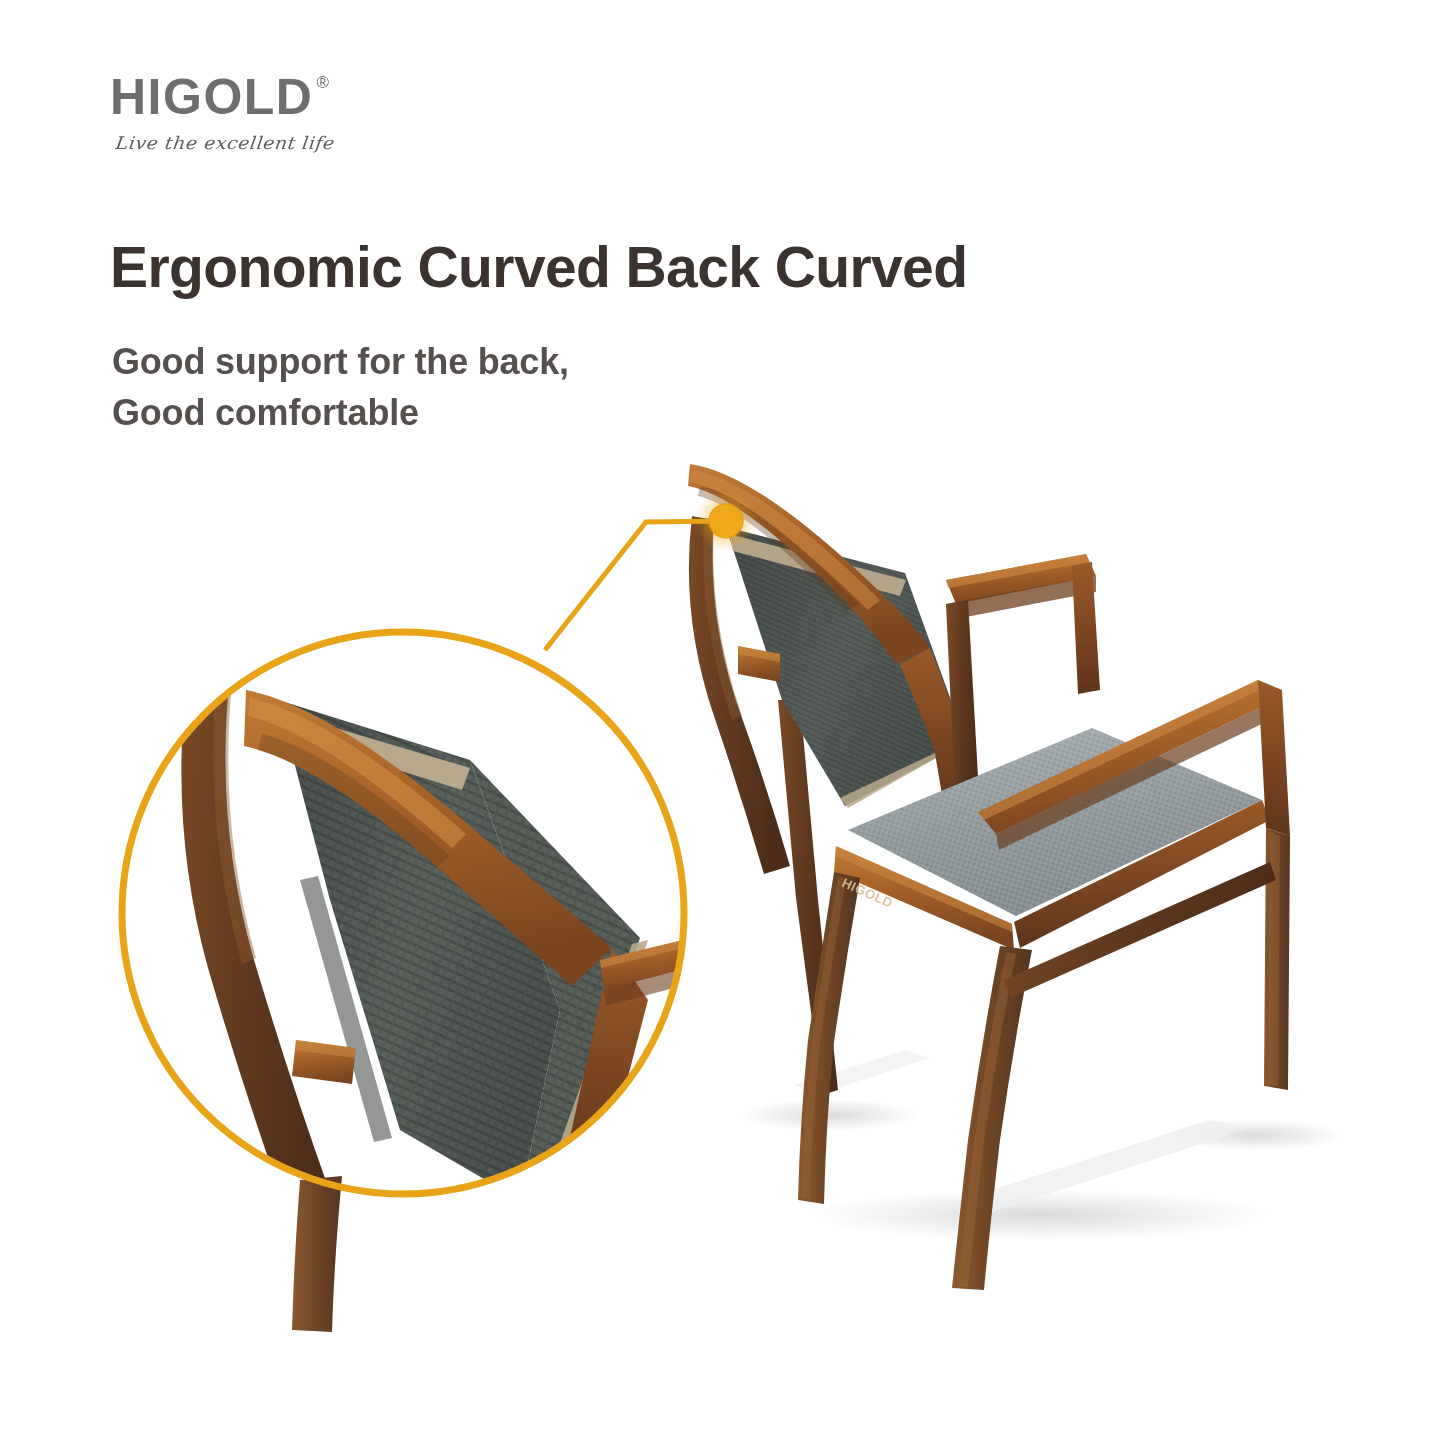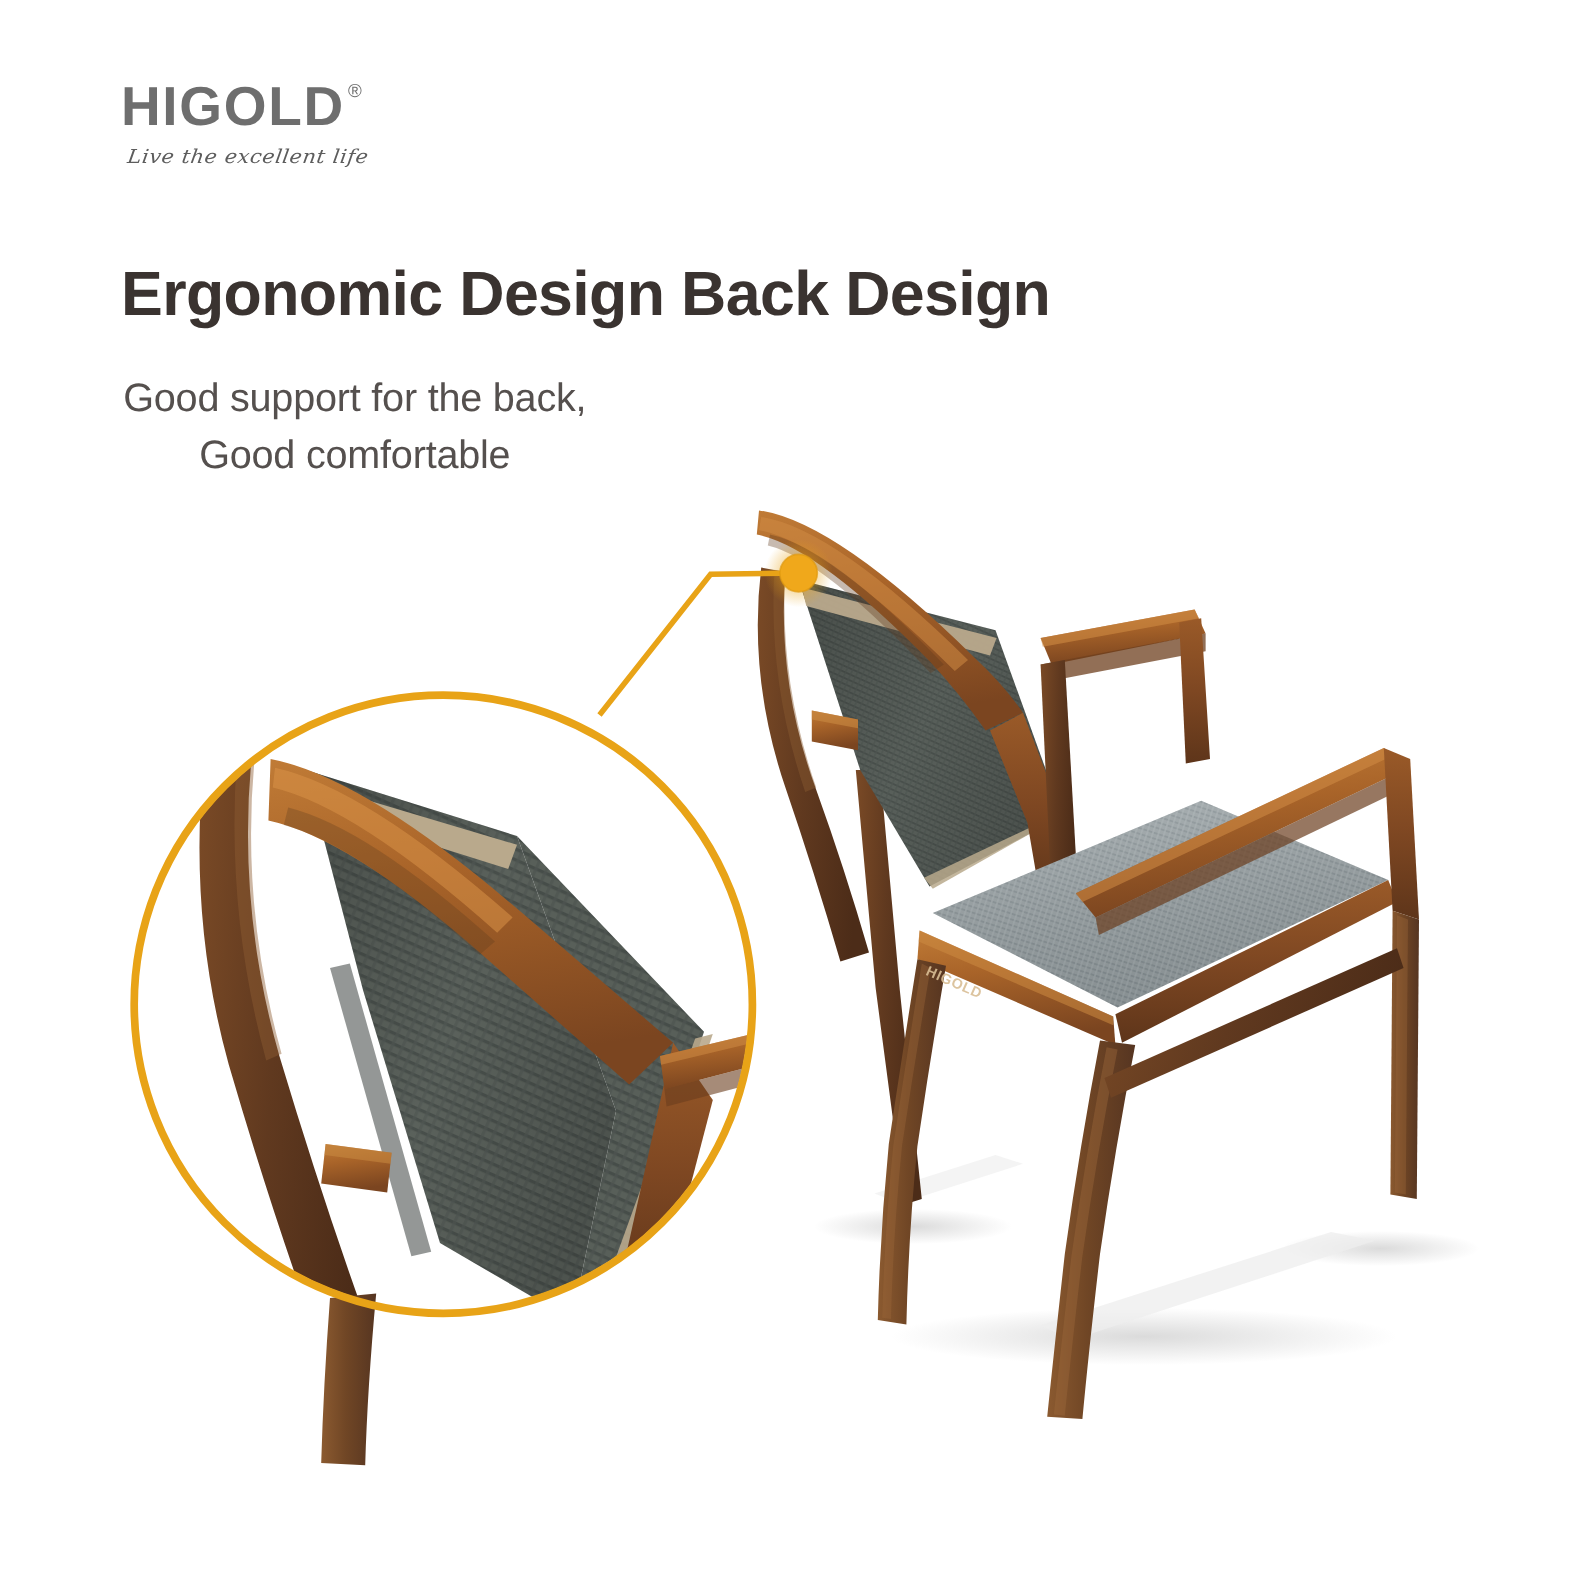--- a/index.html
+++ b/index.html
@@ -3,21 +3,21 @@
 <meta charset="utf-8">
 <style>
   html,body{margin:0;padding:0;}
   body{
     width:1445px;height:1445px;
     background:#ffffff;
     font-family:"Liberation Sans", sans-serif;
     overflow:hidden;
     position:relative;
   }
-  .stage{position:absolute;inset:0;text-align:center;}
+  .stage{position:absolute;inset:0;}
 
   
   .brand{position:absolute;left:110px;top:72px;}
   .brand-word{
     display:flex;align-items:flex-start;
     font-size:50px;font-weight:700;letter-spacing:1.5px;
     color:#6e6e6e;line-height:1;
   }
   .brand-reg{font-size:17px;font-weight:400;margin-left:3px;margin-top:2px;color:#6e6e6e;}
   .brand-tag{
@@ -29,21 +29,21 @@
   }
 
   
   .headline{
     position:absolute;left:110px;top:238px;
     font-size:57px;font-weight:700;color:#3a3330;
     letter-spacing:-.6px;line-height:1.05;white-space:nowrap;
   }
   .subcopy{
     position:absolute;left:112px;top:336px;
-    font-size:36px;font-weight:400;color:#55504e;
+    font-size:36px;font-weight:700;color:#55504e;
     line-height:1.42;letter-spacing:-.2px;
   }
   .subcopy span{display:block;}
 
   
   .art{position:absolute;left:0;top:0;width:1445px;height:1445px;}
   .art svg{display:block;width:1445px;height:1445px;}
 </style>
 </head>
 <body>
@@ -51,21 +51,21 @@
 <div class="stage">
 
   <div class="brand">
     <div class="brand-word">
       <span>HIGOLD</span>
       <span class="brand-reg">®</span>
     </div>
     <div class="brand-tag">Live the excellent life</div>
   </div>
 
-  <div class="headline">Ergonomic Design Back Design</div>
+  <div class="headline">Ergonomic Curved Back Curved</div>
 
   <div class="subcopy">
     <span>Good support for the back,</span>
     <span>Good comfortable</span>
   </div>
 
   <div class="art">
     <svg viewBox="0 0 1445 1445" xmlns="http://www.w3.org/2000/svg">
       <defs>
 

